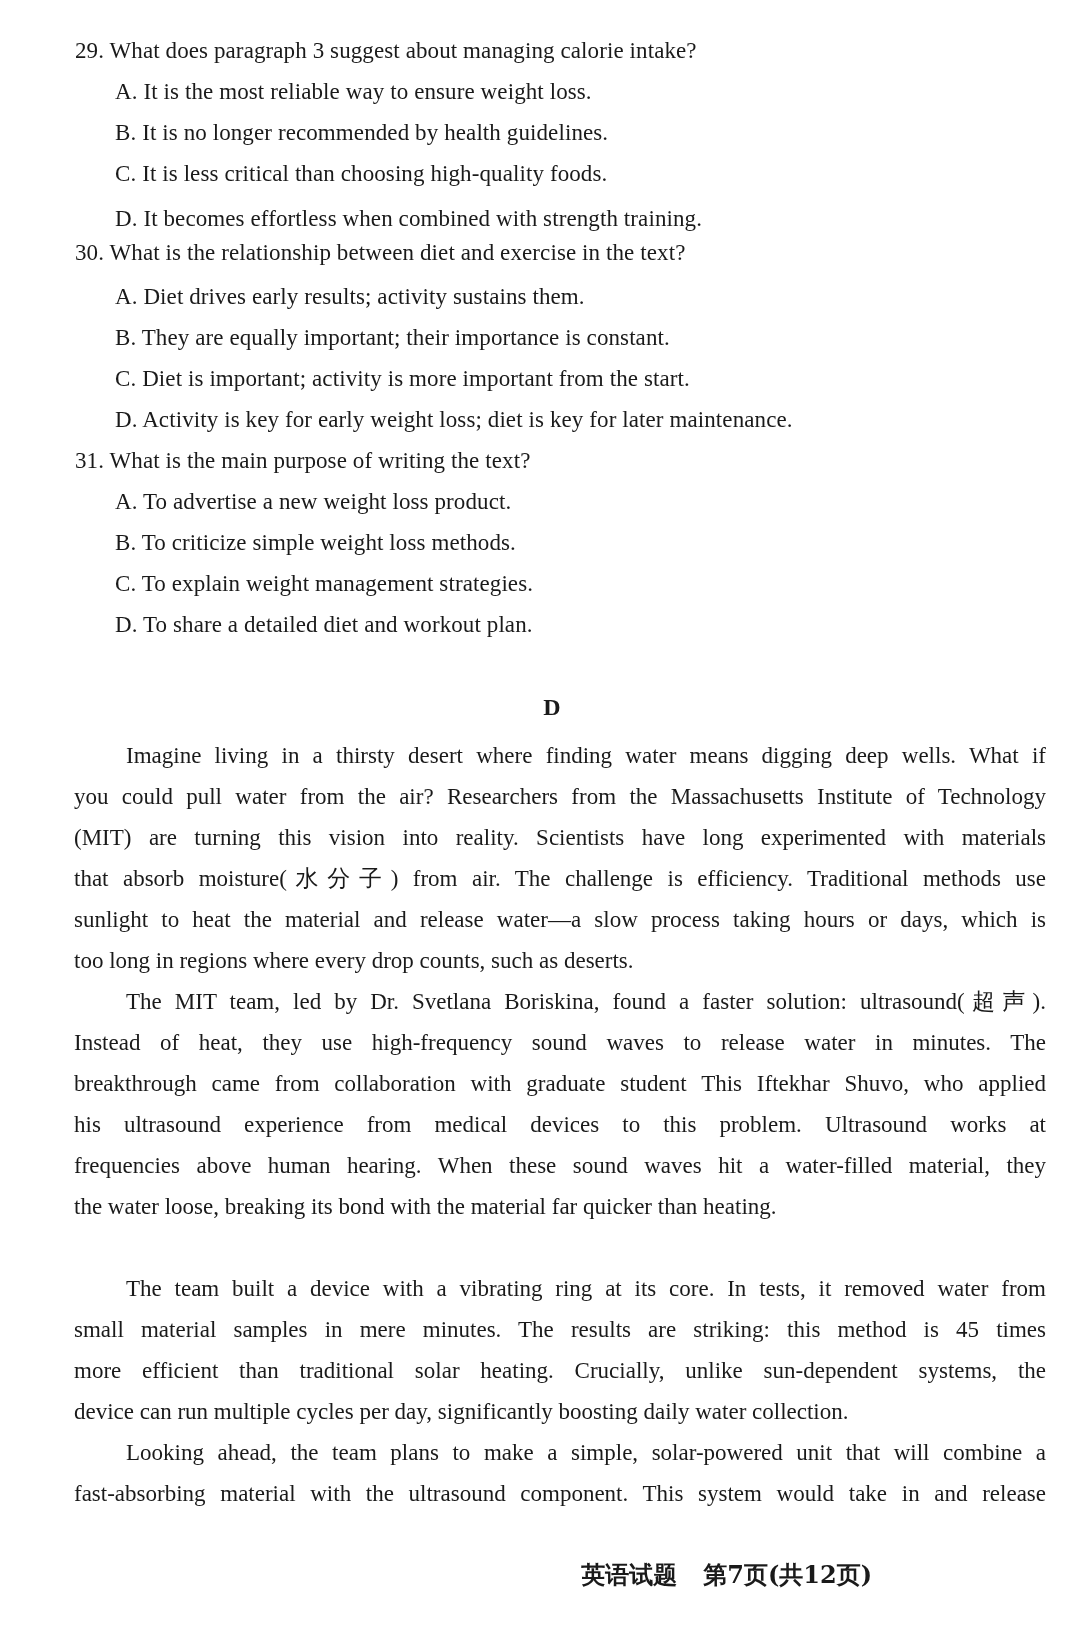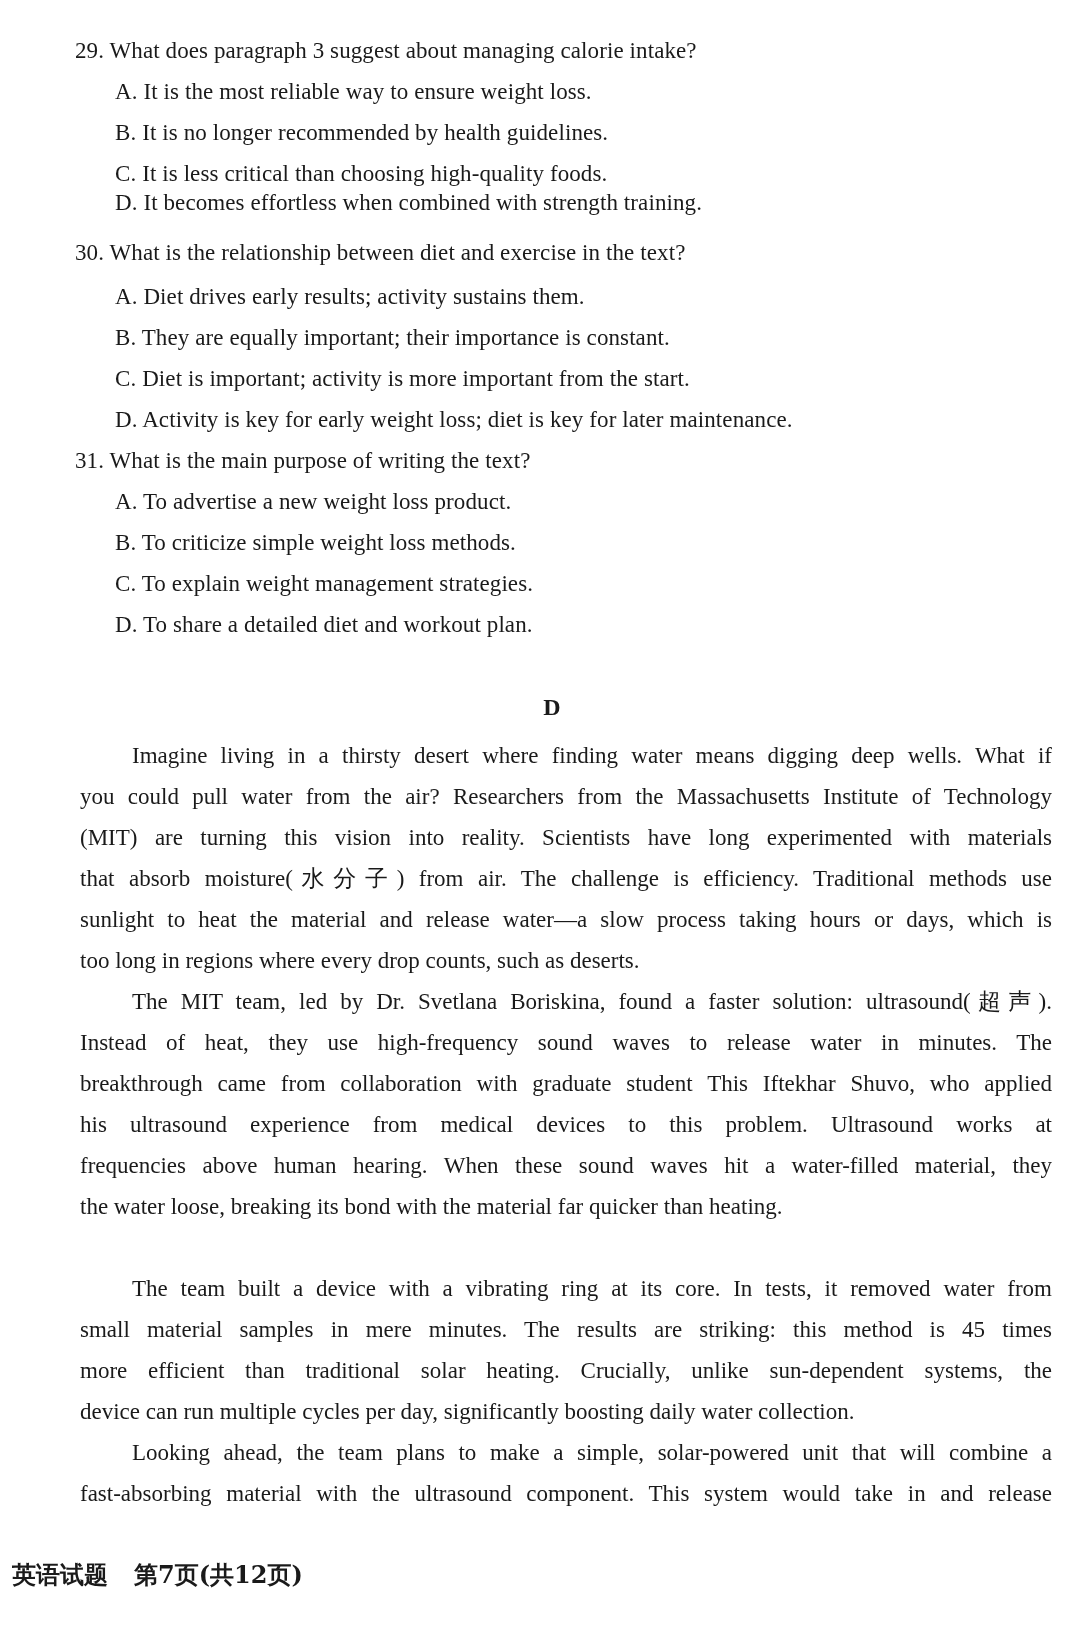--- a/index.html
+++ b/index.html
@@ -13,44 +13,44 @@
     position: absolute; left: 63px; font-size: 23px; line-height: 30px;
     white-space: nowrap; letter-spacing: 0.1px;
   }
   .q { left: 63px; }
   .opt { left: 103px; }
   .section-title {
     position: absolute; left: 0; width: 1080px; text-align: center;
     font-size: 24px; font-weight: bold; line-height: 30px;
   }
   .para {
-    position: absolute; left: 68px; width: 972px; font-size: 23px;
+    position: absolute; left: 62px; width: 972px; font-size: 23px;
     line-height: 41px; text-align: justify; text-align-last: left;
   }
   .para .just-line { display: block; text-align: justify; text-align-last: justify; height: 41px; }
   .para .last-line { display: block; text-align: left; height: 41px; }
   .indent { padding-left: 52px; }
   .footer {
-    position: absolute; left: 0; width: 860px; text-align: left;
+    position: absolute; left: 0; width: 860px; text-align: right;
     font-size: 24px; font-weight: bold; line-height: 30px;
     font-family: "DejaVu Serif", serif;
   }
   .footer .gap { display: inline-block; width: 26px; }
 </style>
 </head>
 <body>
 
 <div class="page">
 
   <div>
     <div class="line q" style="top:36px;"><span>29.</span> <span>What does paragraph 3 suggest about managing calorie intake?</span></div>
     <div class="line opt" style="top:77px;">A. It is the most reliable way to ensure weight loss.</div>
     <div class="line opt" style="top:118px;">B. It is no longer recommended by health guidelines.</div>
     <div class="line opt" style="top:159px;">C. It is less critical than choosing high-quality foods.</div>
-    <div class="line opt" style="top:188px;">D. It becomes effortless when combined with strength training.</div>
+    <div class="line opt" style="top:204px;">D. It becomes effortless when combined with strength training.</div>
   </div>
 
   <div>
     <div class="line q" style="top:238px;"><span>30.</span> <span>What is the relationship between diet and exercise in the text?</span></div>
     <div class="line opt" style="top:282px;">A. Diet drives early results; activity sustains them.</div>
     <div class="line opt" style="top:323px;">B. They are equally important; their importance is constant.</div>
     <div class="line opt" style="top:364px;">C. Diet is important; activity is more important from the start.</div>
     <div class="line opt" style="top:405px;">D. Activity is key for early weight loss; diet is key for later maintenance.</div>
   </div>
 

